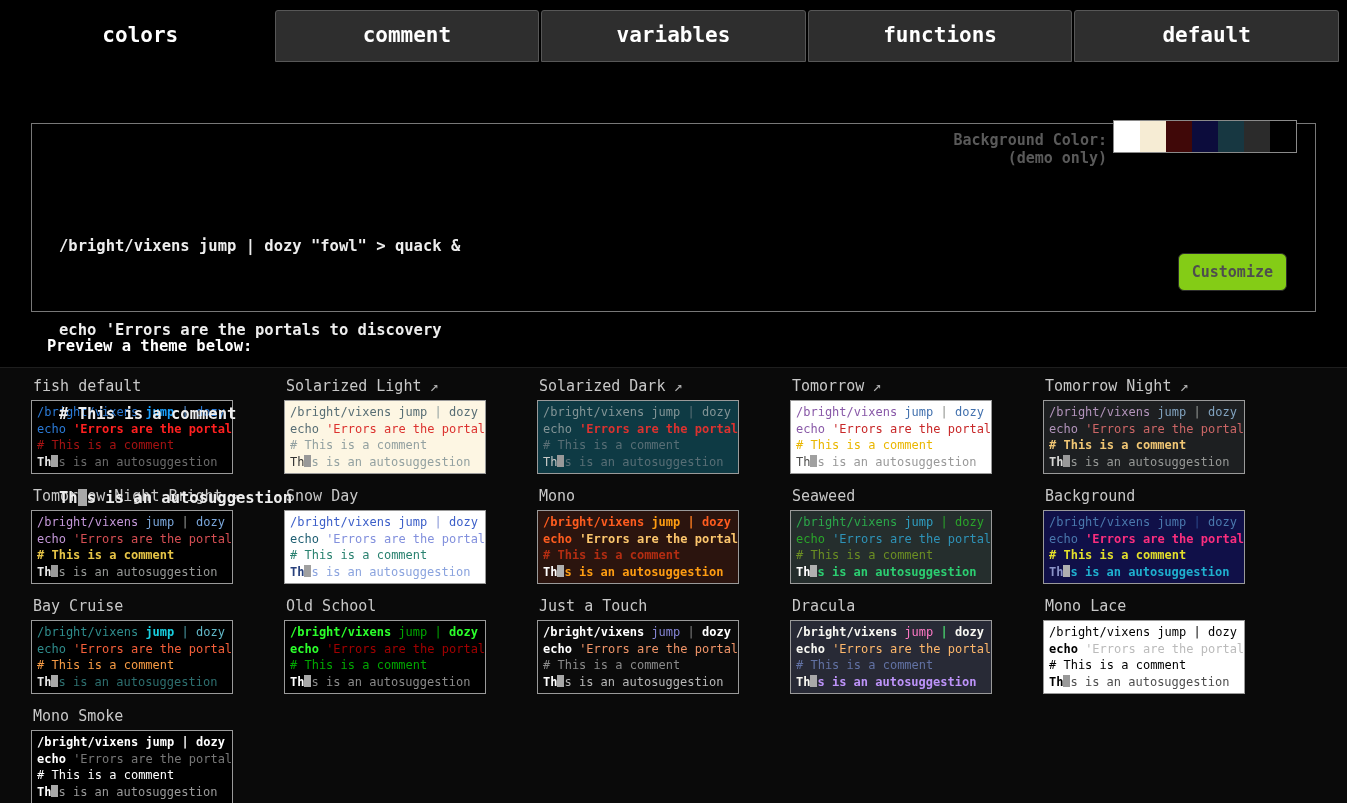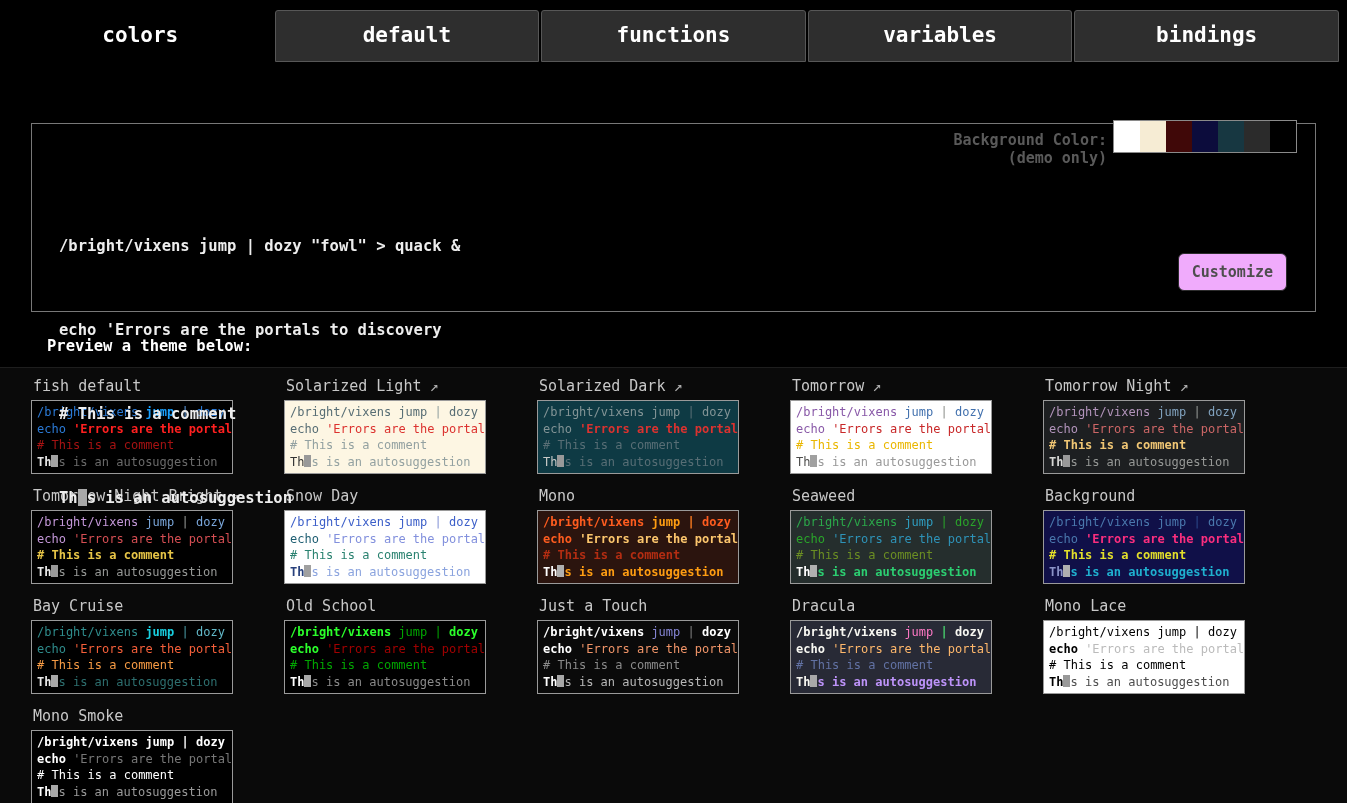--- a/index.html
+++ b/index.html
@@ -30,21 +30,21 @@
   .swatches { position:absolute; top:-4px; right:18px; display:flex; border:1px solid #8a8a8a; }
   .swatch { width:26px; height:31px; cursor:pointer; }
   .term-lines {
     position:absolute; left:27px; top:52px;
     font-size:15.5px; font-weight:bold; color:#ededed;
     line-height:28px; white-space:pre;
   }
   .cursor { display:inline-block; width:9px; height:17px; background:#a8a8a8; vertical-align:-3px; }
   .customize {
     position:absolute; right:28px; bottom:20px;
-    background:#f0abfc; color:#4e4e4e; border:1px solid #2c2c2c; border-radius:6px;
+    background:#84cc16; color:#4e4e4e; border:1px solid #2c2c2c; border-radius:6px;
     font-family:"DejaVu Sans Mono", monospace; font-size:15px; font-weight:bold;
     padding:9px 13px; cursor:pointer;
   }
   
   .themes-heading { margin:25px 0 12px 47px; color:#fff; font-weight:bold; font-size:15.5px; }
   .themes-section { background:#0a0a0a; border-top:1px solid #1e1e1e; border-bottom:1px solid #1e1e1e; padding:9px 31px 16px 31px; min-height:440px; }
   .theme-grid { display:grid; grid-template-columns:repeat(5,202px); column-gap:51px; row-gap:13px; }
   .theme-card { cursor:pointer; }
   .theme-title { color:#c8c8c8; font-size:15px; margin:0 0 5px 2px; white-space:nowrap; }
   .theme-link-arrow { margin-left:8px; color:#b0b0b0; }
@@ -54,24 +54,24 @@
   }
   .cline { white-space:pre; }
   .card-cursor { display:inline-block; width:7px; height:12px; vertical-align:-1px; }
   .b { font-weight:bold; }
 </style>
 </head>
 <body>
 
 <div class="tabbar">
   <div class="tab active">colors</div>
+  <div class="tab">comment</div>
+  <div class="tab">variables</div>
+  <div class="tab">functions</div>
   <div class="tab">default</div>
-  <div class="tab">functions</div>
-  <div class="tab">variables</div>
-  <div class="tab">bindings</div>
 </div>
 
 <div class="preview-box">
   <div class="bg-label">
     <div>Background Color:</div>
     <div>(demo only)</div>
   </div>
   <div class="swatches">
       <div class="swatch" style="background: rgb(255, 255, 255);"></div>
       <div class="swatch" style="background: rgb(246, 236, 212);"></div>

